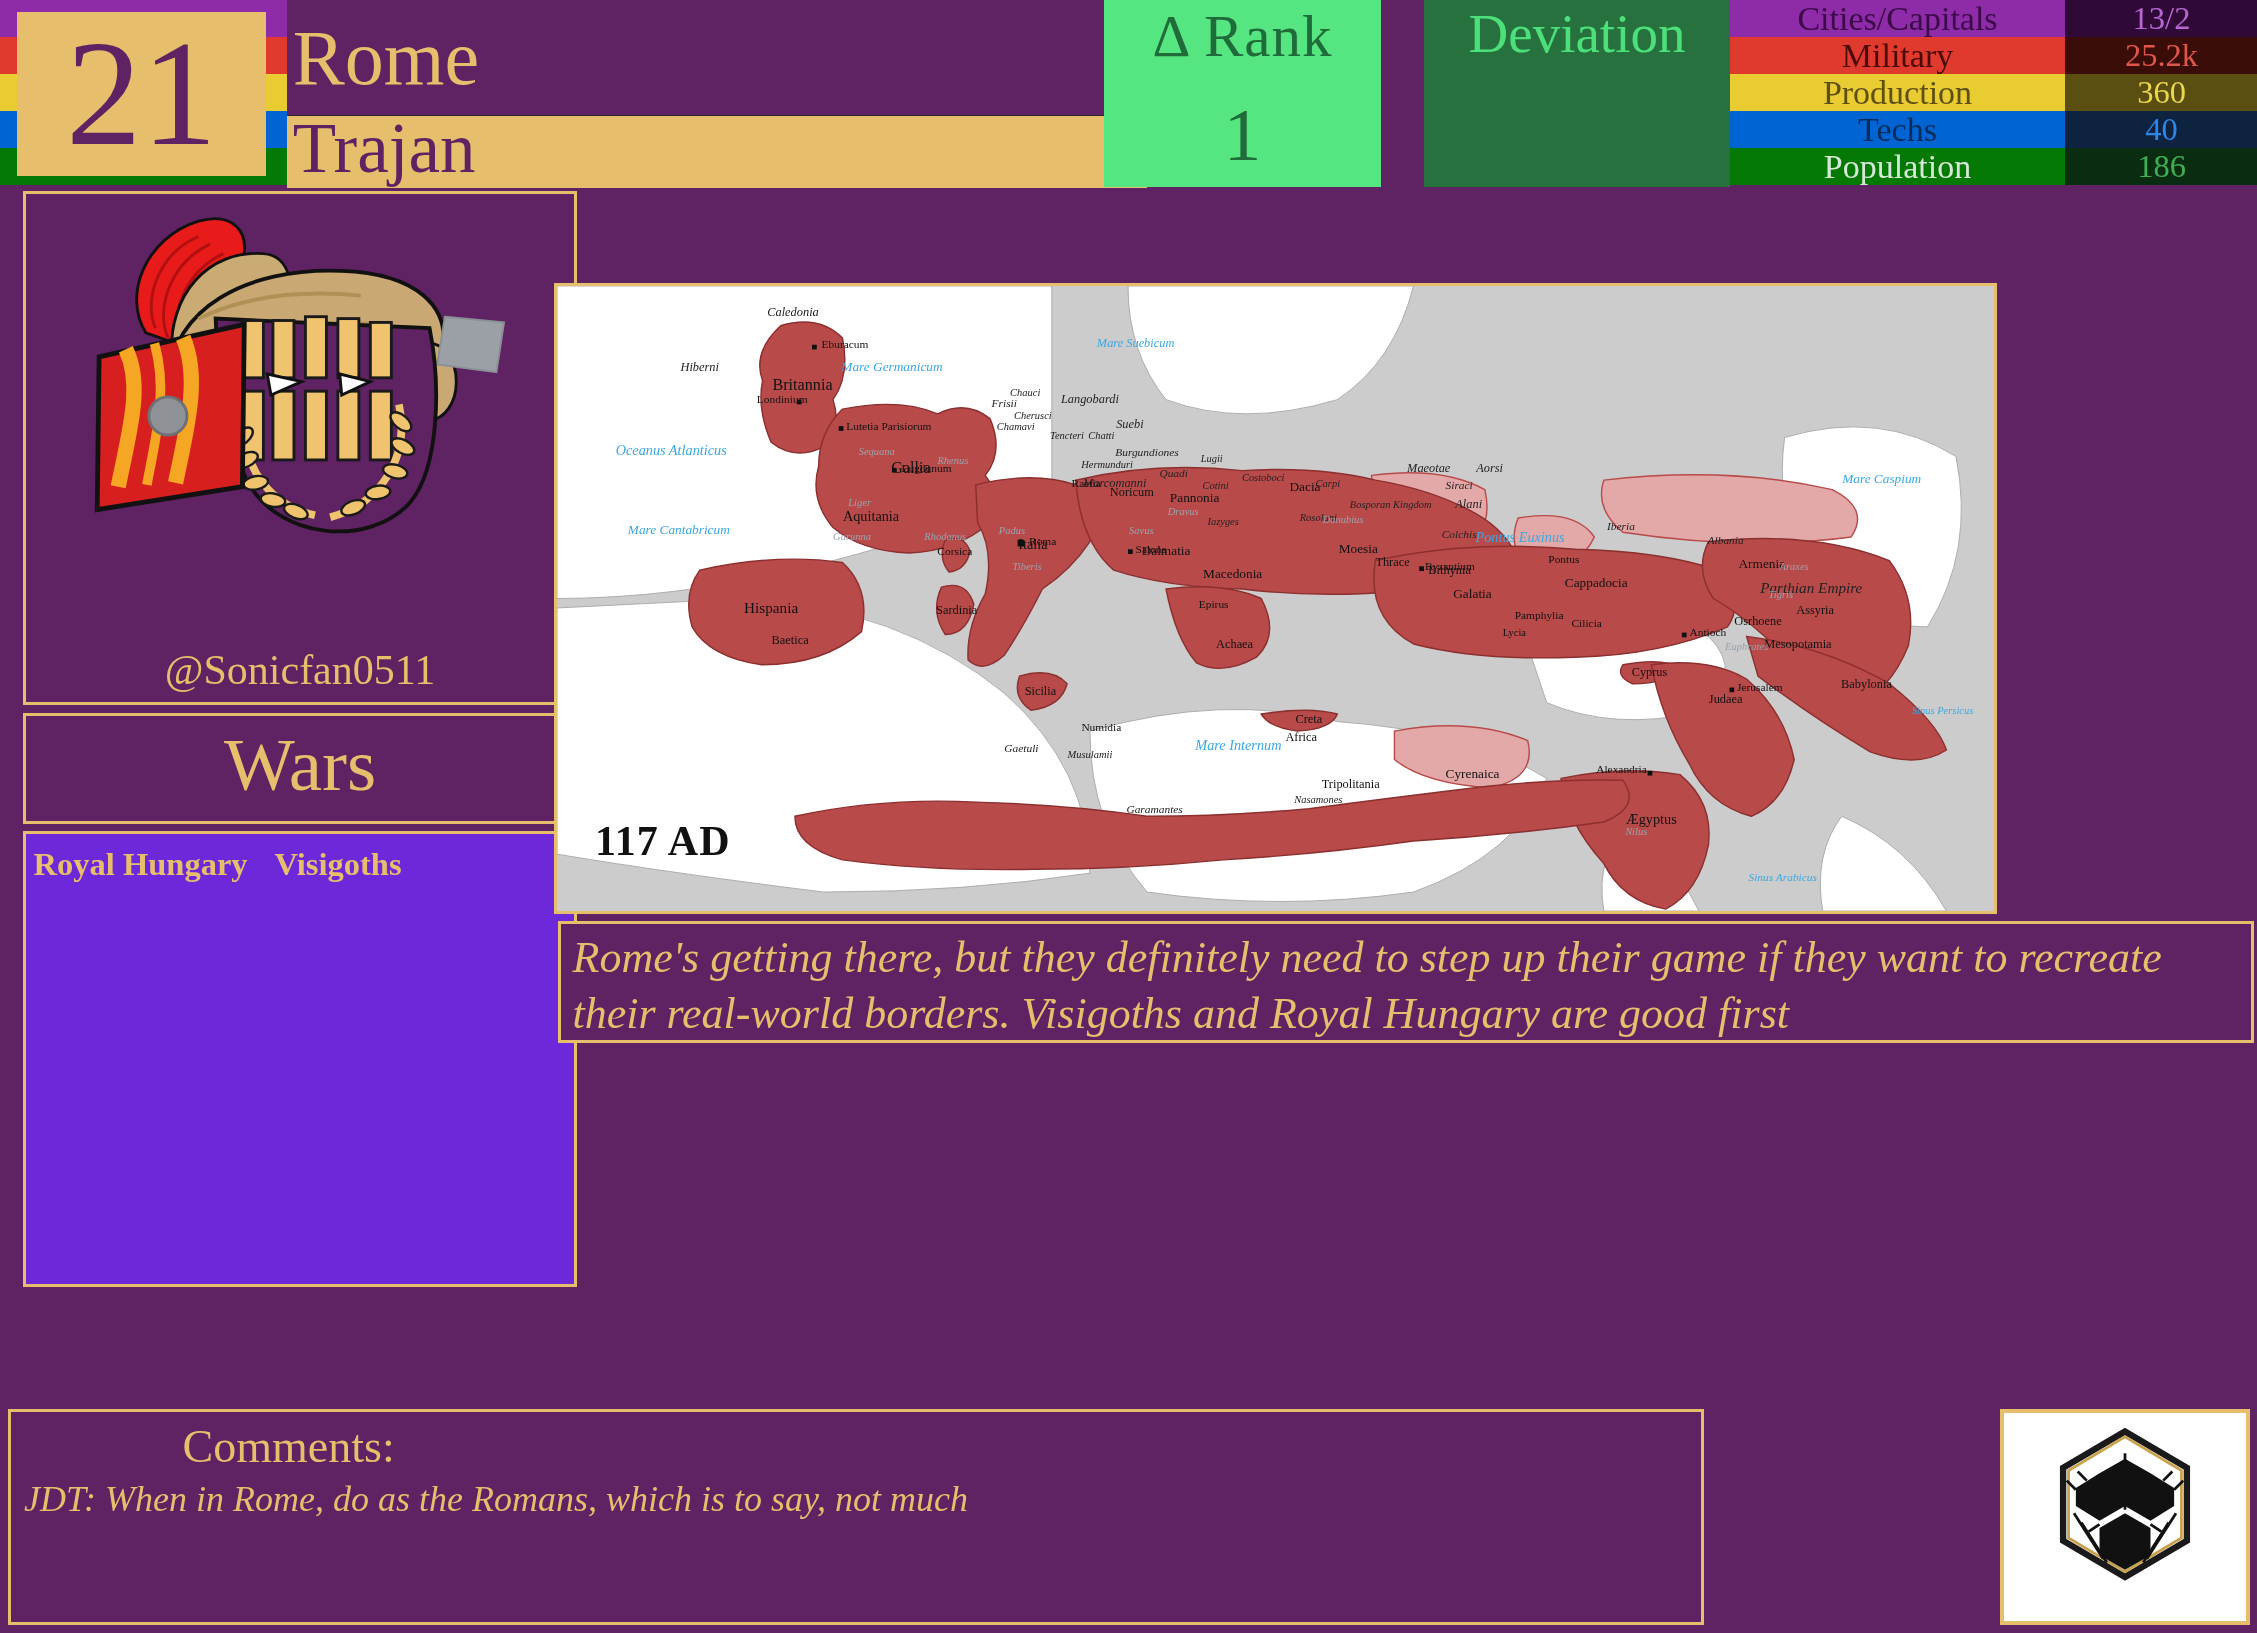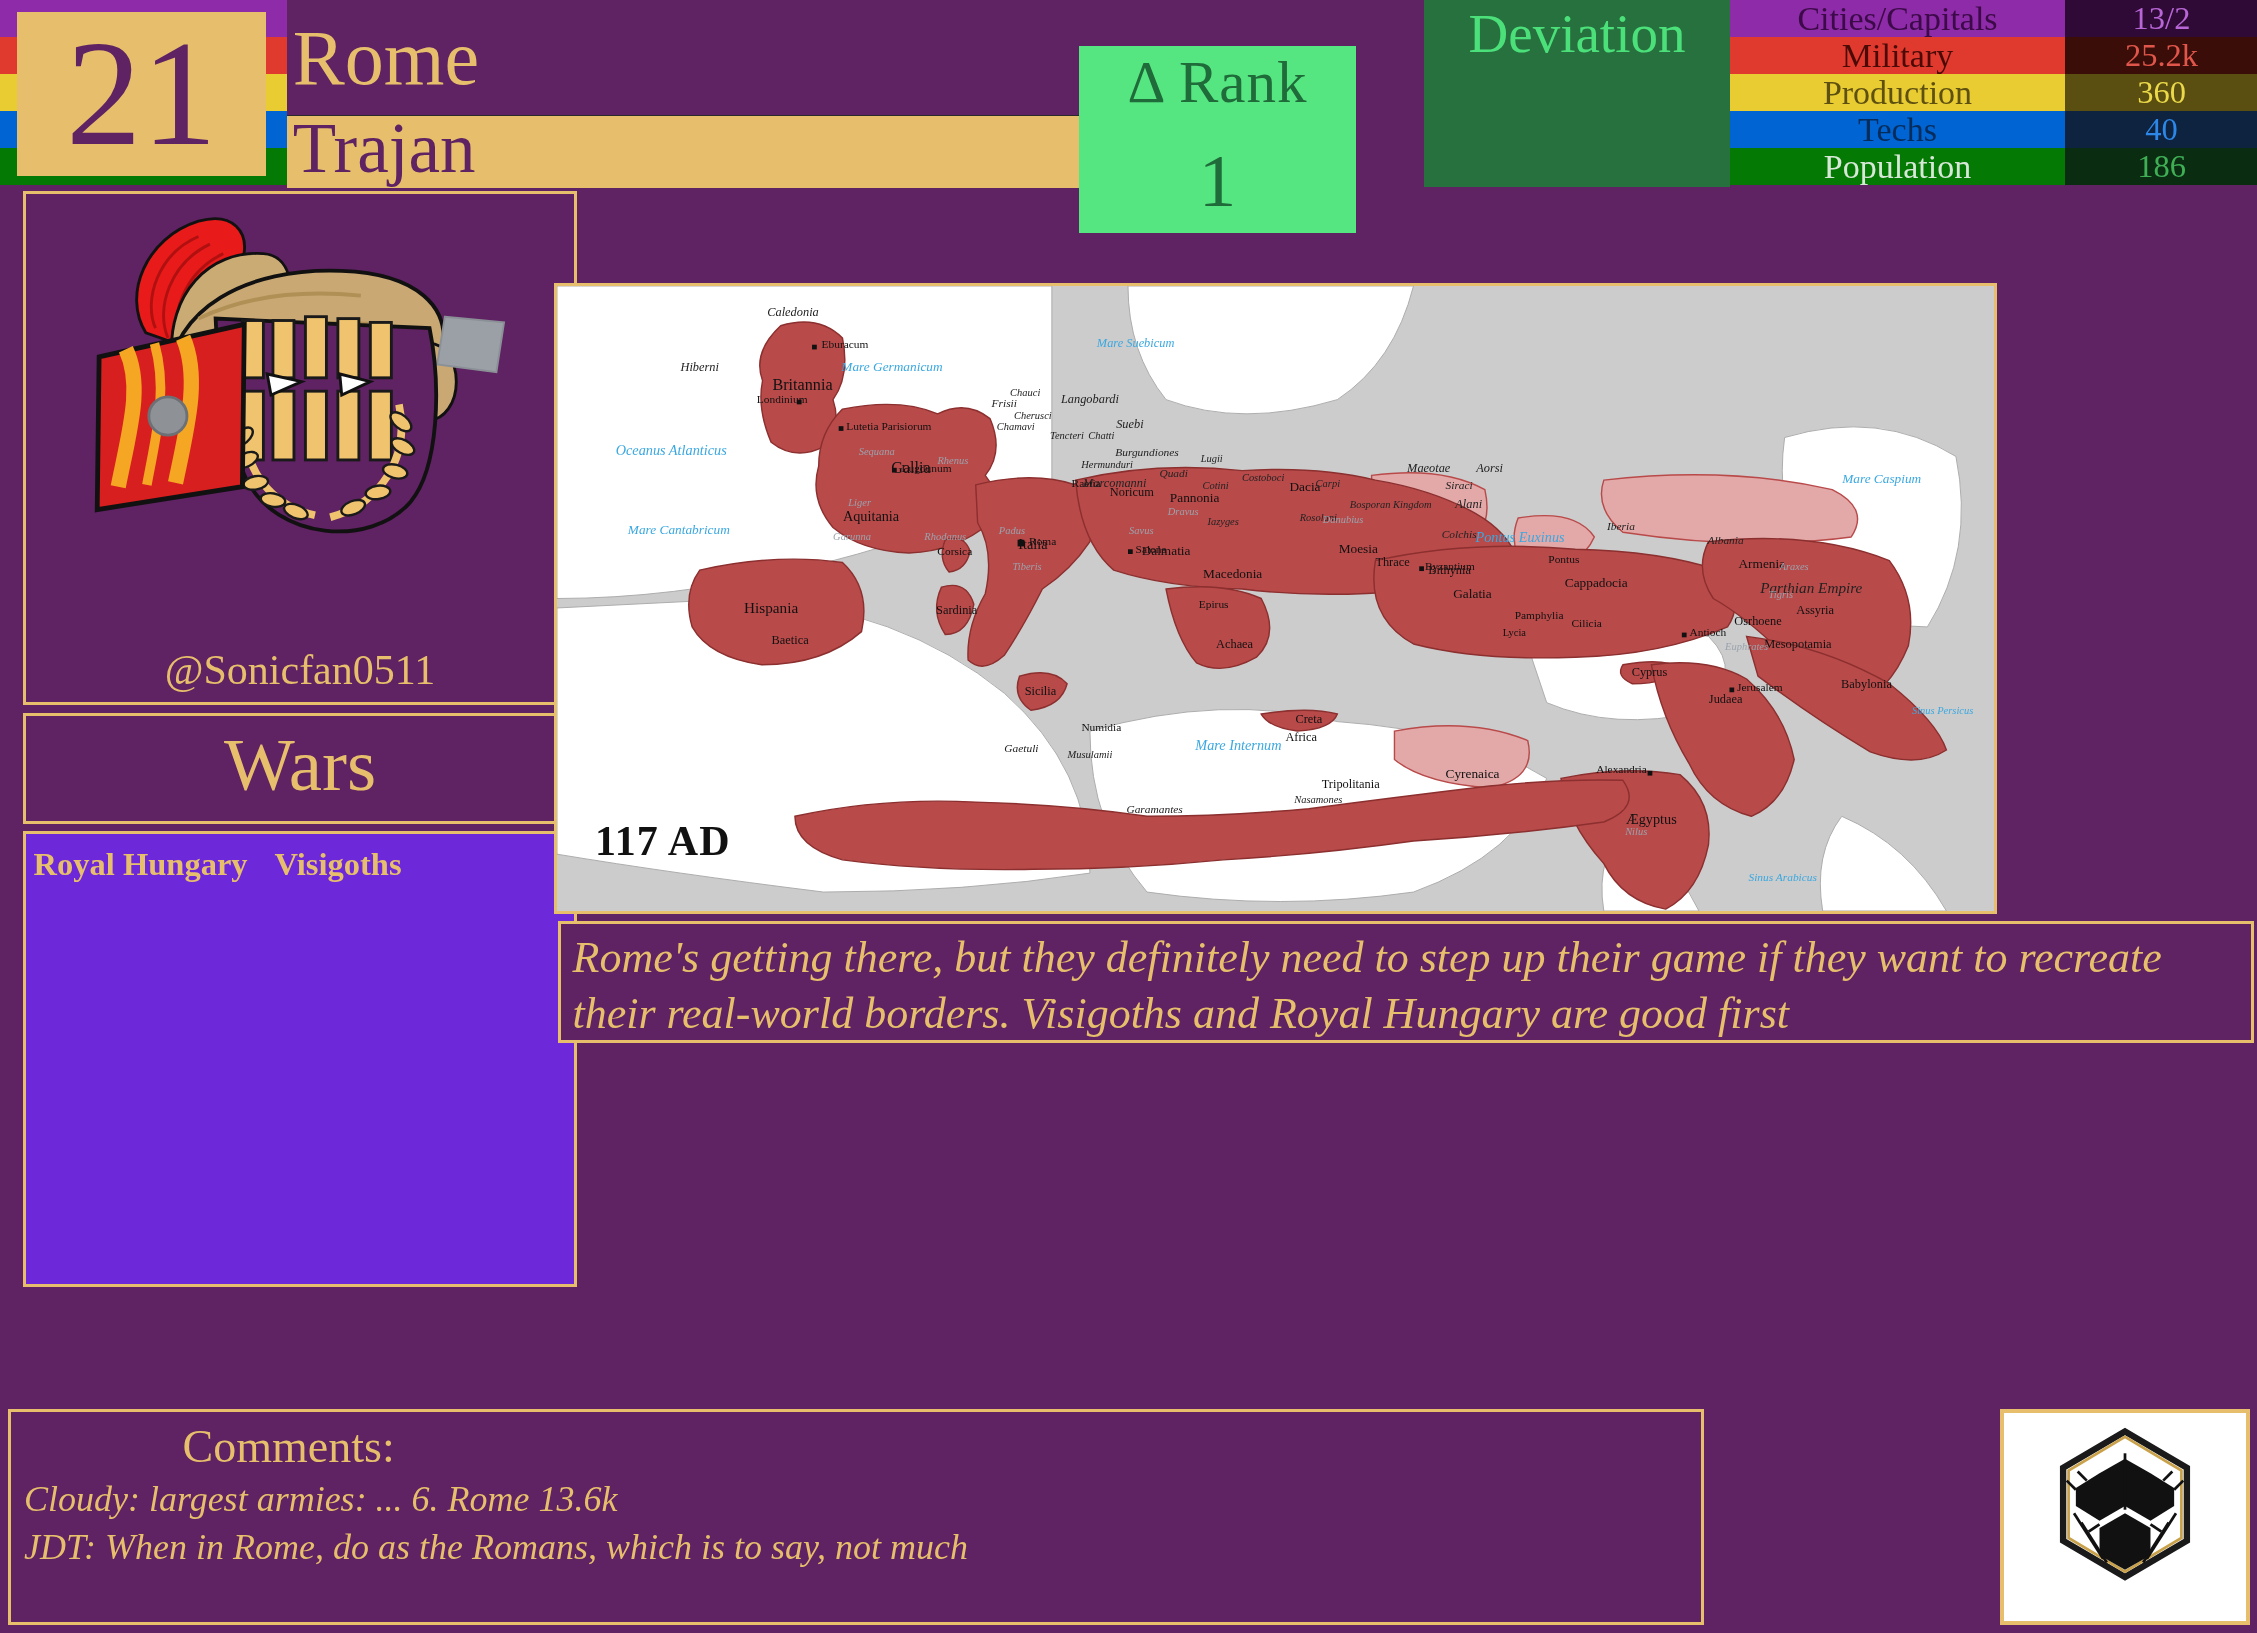--- a/index.html
+++ b/index.html
@@ -35,22 +35,22 @@
   }
   .title-top span { font-size:78px; color:#e7bf6c; padding-left:5.7px; }
   .title-bot {
     position:absolute; left:0; top:115px; width:860px; height:73px;
     background:#e7bf6c; display:flex; align-items:center;
     border-top:1.9px solid #2a2a2a;
   }
   .title-bot span { font-size:71px; color:#5f2263; padding-left:5.7px; line-height:1; position:relative; top:-3.8px; }
 
   .rank-delta {
-    position:absolute; left:1079px; top:0; width:277px; height:187px;
-    background:#56e681; display:flex; flex-direction:column; align-items:center;margin-top:46px;
+    position:absolute; left:1104px; top:0; width:277px; height:187px;
+    background:#56e681; display:flex; flex-direction:column; align-items:center;
   }
   .rank-delta .lbl { font-size:59px; color:#1f6b39; margin-top:1.9px; letter-spacing:1px; }
   .rank-delta .val { font-size:75px; color:#1f6b39; margin-top:21px; }
 
   .deviation {
     position:absolute; left:1424px; top:0; width:306px; height:187px;
     background:#26713e; display:flex; flex-direction:column; align-items:center;
   }
   .deviation .lbl { font-size:55px; color:#4ce07a; margin-top:1.9px; }
   .deviation .val { font-size:92px; color:#4ce07a; margin-top:3.8px; line-height:1; }
@@ -499,21 +499,20 @@
     <div class="map-year">117 AD</div>
   </div>
 
   <div id="description">
     <p>Rome's getting there, but they definitely need to step up their game if they want to recreate their real-world borders. Visigoths and Royal Hungary are good first</p>
   </div>
 
   <div id="comments">
     <div class="comments-title">Comments:</div>
     <div id="comments-list">
-        <div class="comment-line">Cloudy: largest armies: ... 6. Rome 13.6k</div>
         <div class="comment-line">JDT: When in Rome, do as the Romans, which is to say, not much</div>
       </div>
   </div>
 
   <div id="logo-box">
     <svg width="182" height="182" viewBox="0 0 200 200">
       <polygon points="100,6 168,46 168,126 100,166 32,126 32,46" fill="none" stroke="#1a1a1a" stroke-width="7"></polygon>
       <polygon points="100,12 162,49 162,123 100,160 38,123 38,49" fill="none" stroke="#c9a14a" stroke-width="3"></polygon>
       <polygon points="72,52 100,36 100,88 72,104 46,88 46,68" fill="#111"></polygon>
       <polygon points="128,52 154,68 154,88 128,104 100,88 100,36" fill="#111"></polygon>

